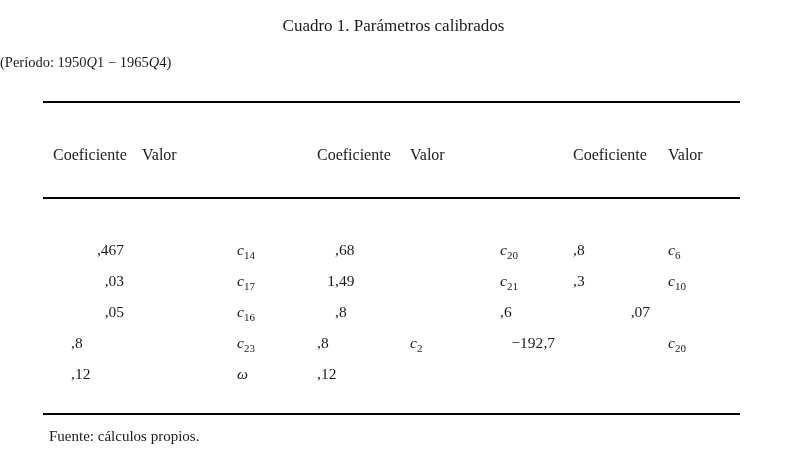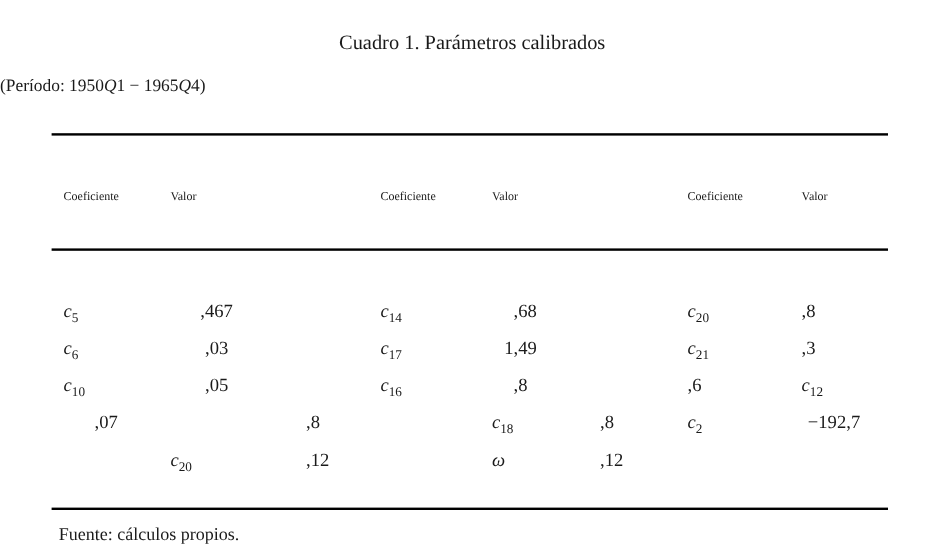--- a/index.html
+++ b/index.html
@@ -10,21 +10,21 @@
   .page {
     position: relative;
     width: 787px;
     height: 458px;
     background: #ffffff;
     color: #1a1a1a;
     font-family: "Liberation Serif", "DejaVu Serif", serif;
     overflow: hidden;
   }
   .title {
-    padding-top: 24px;
+    padding-top: 14px;
     text-align: center;
     font-size: 17px;
     line-height: 23px;
   }
   .subtitle {
     margin-top: 15px;
     font-size: 14.5px;
     line-height: 20px;
   }
   .subtitle .it { font-style: italic; }
@@ -39,38 +39,38 @@
   .rule-bottom { margin-top: 17px; }
   .grid {
     display: grid;
     grid-template-columns: 89px 95px 80px 93px 90px 73px 95px 72px;
     margin-left: 43px;
     padding-left: 10px;
     width: 687px;
   }
   .header-row {
     margin-top: 43px;
-    font-size: 10px;
+    font-size: 16px;
     line-height: 18px;
   }
   .table-body {
     margin-top: 42px;
     grid-auto-rows: 31px;
     font-size: 15.5px;
     line-height: 17px;
   }
   .cell { white-space: nowrap; }
   .mi { font-style: italic; }
   sub.msub {
     font-size: 11px;
     font-style: normal;
     line-height: 0;
   }
   
-  .g0v { text-align: center; padding-right: 18px; }
+  .g0v { text-align: right; padding-right: 18px; }
   .g1v { padding-left: 10px; }
   .g1v .ip { display: inline-block; width: 8px; text-align: right; }
   .g2v { padding-left: 0; }
   .footnote {
     margin-top: 12px;
     margin-left: 49px;
     font-size: 15px;
     line-height: 18px;
   }
 </style>
@@ -90,21 +90,20 @@
       <div class="cell">Coeficiente</div>
       <div class="cell">Valor</div>
       <div class="cell"></div>
       <div class="cell">Coeficiente</div>
       <div class="cell">Valor</div>
     </div>
 
   <div class="rule rule-header"></div>
 
   <div class="grid table-body" id="table-body">
-      <div class="cell c-coef"><span class="mi">c</span><sub class="msub">5</sub></div>
       <div class="cell c-val g0v"><span class="ip"></span><span class="dp">,467</span></div>
       <div class="cell"></div>
       <div class="cell c-coef"><span class="mi">c</span><sub class="msub">14</sub></div>
       <div class="cell c-val g1v"><span class="ip"></span><span class="dp">,68</span></div>
       <div class="cell"></div>
       <div class="cell c-coef"><span class="mi">c</span><sub class="msub">20</sub></div>
       <div class="cell c-val g2v"><span class="ip"></span><span class="dp">,8</span></div>
       <div class="cell c-coef"><span class="mi">c</span><sub class="msub">6</sub></div>
       <div class="cell c-val g0v"><span class="ip"></span><span class="dp">,03</span></div>
       <div class="cell"></div>
@@ -113,26 +112,25 @@
       <div class="cell"></div>
       <div class="cell c-coef"><span class="mi">c</span><sub class="msub">21</sub></div>
       <div class="cell c-val g2v"><span class="ip"></span><span class="dp">,3</span></div>
       <div class="cell c-coef"><span class="mi">c</span><sub class="msub">10</sub></div>
       <div class="cell c-val g0v"><span class="ip"></span><span class="dp">,05</span></div>
       <div class="cell"></div>
       <div class="cell c-coef"><span class="mi">c</span><sub class="msub">16</sub></div>
       <div class="cell c-val g1v"><span class="ip"></span><span class="dp">,8</span></div>
       <div class="cell"></div>
       <div class="cell c-val g2v"><span class="ip"></span><span class="dp">,6</span></div>
-      <div class="cell c-coef"><span class="mi">c</span><sub class="msub">12</sub></div>
       <div class="cell c-val g0v"><span class="ip"></span><span class="dp">,07</span></div>
       <div class="cell"></div>
       <div class="cell c-val g1v"><span class="ip"></span><span class="dp">,8</span></div>
       <div class="cell"></div>
-      <div class="cell c-coef"><span class="mi">c</span><sub class="msub">18</sub></div>
+      <div class="cell c-coef"><span class="mi">c</span><sub class="msub">23</sub></div>
       <div class="cell c-val g2v"><span class="ip"></span><span class="dp">,8</span></div>
       <div class="cell c-coef"><span class="mi">c</span><sub class="msub">2</sub></div>
       <div class="cell c-val g0v"><span class="ip">−192</span><span class="dp">,7</span></div>
       <div class="cell"></div>
       <div class="cell c-coef"><span class="mi">c</span><sub class="msub">20</sub></div>
       <div class="cell c-val g1v"><span class="ip"></span><span class="dp">,12</span></div>
       <div class="cell"></div>
       <div class="cell c-coef"><span class="mi">ω</span></div>
       <div class="cell c-val g2v"><span class="ip"></span><span class="dp">,12</span></div>
     </div>

